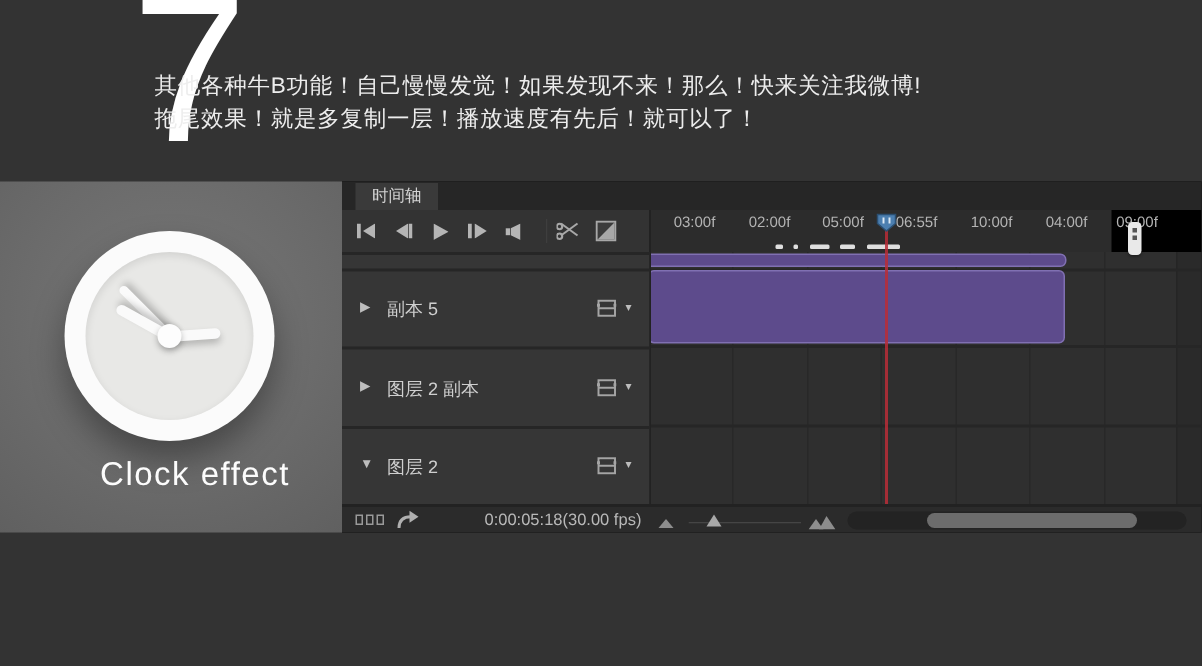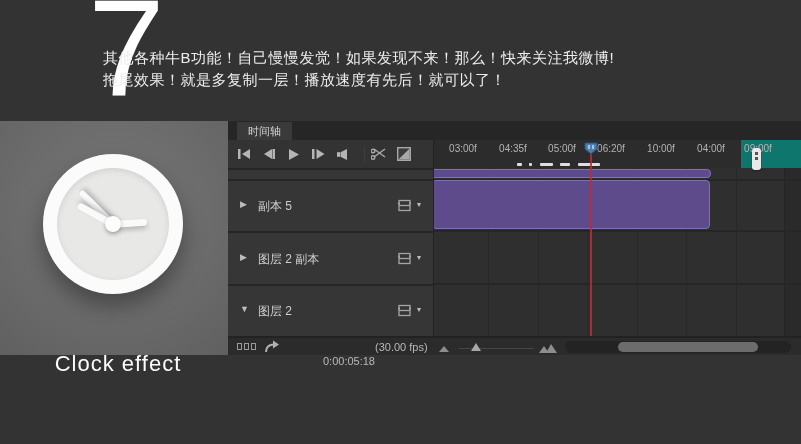--- a/index.html
+++ b/index.html
@@ -17,27 +17,27 @@
                 background:#fbfbfb; box-shadow:0 12px 22px rgba(0,0,0,.35); }
   .clock-face { position:absolute; left:14px; top:14px; width:112px; height:112px; border-radius:50%;
                 background:#e8e8e6; box-shadow:inset 0 2px 6px rgba(0,0,0,.10); }
   .hand { position:absolute; background:#fafafa; border-radius:4px; transform-origin:4px 50%;
           box-shadow:0 3px 5px rgba(0,0,0,.22); }
   .hand.minute { left:109px; top:100px; width:50px; height:6px; transform:rotate(-135deg); }
   .hand.hour   { left:109px; top:100px; width:44px; height:7px; transform:rotate(-151deg); }
   .hand.second { left:109px; top:100px; width:38px; height:7px; transform:rotate(-4deg); }
   .clock-hub { position:absolute; left:105px; top:95px; width:16px; height:16px; border-radius:50%;
                background:#fdfdfd; box-shadow:0 2px 4px rgba(0,0,0,.28); }
-  .photo-title { position:absolute; left:4px; top:182px; width:100%; text-align:center; color:#fcfcfc;
-                 font-size:22px; font-weight:300; letter-spacing:1px;margin-top:48px; }
+  .photo-title { position:absolute; left:16px; top:182px; width:100%; text-align:center; color:#fcfcfc;
+                 font-size:22px; font-weight:300; letter-spacing:1px; }
   .photo-sub { position:absolute; left:0; top:208px; width:100%; text-align:center;
                color:rgba(255,255,255,.42); font-size:11px; }
 
   
-  .panel { position:absolute; left:228px; top:121px; width:573px; height:234px; background:#0f766e; font-size:11px; }
+  .panel { position:absolute; left:228px; top:121px; width:573px; height:234px; background:#000000; font-size:11px; }
   .panel-header { position:absolute; left:0; top:0; width:573px; height:19px; background:#262626; }
   .panel-tab { position:absolute; left:9px; top:1px; height:18px; padding:0 11px; background:#3a3a3a;
                color:#d2d2d2; font-size:11px; line-height:18px; }
 
   .toolbar { position:absolute; left:0; top:19px; width:205px; height:28px; background:#333333; }
   .tb-btn { position:absolute; top:5px; width:20px; height:18px; display:flex; align-items:center; justify-content:center; }
   .tb-sep { position:absolute; left:136px; top:6px; width:1px; height:16px; background:#262626; border-right:1px solid #3e3e3e; }
 
   .ruler { position:absolute; left:205px; top:19px; width:308px; height:28px; background:#2c2c2c;
            border-left:1px solid #222; }
@@ -79,21 +79,21 @@
   .playhead-marker { position:absolute; left:356px; top:21px; z-index:6; }
   .workarea-grip { position:absolute; left:524px; top:27px; width:9px; height:22px; background:#e9e9e9;
                    border-radius:3px; z-index:6; box-shadow:0 1px 2px rgba(0,0,0,.4); }
   .workarea-grip i { display:block; width:3px; height:3px; background:#555; margin:4px auto 2px; }
   .workarea-grip i + i { margin-top:2px; }
 
   .status-bar { position:absolute; left:0; top:215px; width:573px; height:19px; background:#2b2b2b; border-top:2px solid #222; }
   .sb-squares { position:absolute; left:9px; top:5px; display:flex; gap:2px; }
   .sb-squares i { width:5px; height:7px; border:1px solid #9a9a9a; display:block; }
   .sb-arrow { position:absolute; left:36px; top:2px; }
-  .sb-timecode { position:absolute; left:73px; top:17px; color:#b8b8b8; font-size:11px;padding-left:22px; }
+  .sb-timecode { position:absolute; left:73px; top:3px; color:#b8b8b8; font-size:11px;padding-left:22px; }
   .sb-fps { position:absolute; left:147px; top:3px; color:#b8b8b8; font-size:11px;text-align:center; }
   .zoom-out-tri { position:absolute; left:211px; top:8px; width:0; height:0; border-left:5px solid transparent; border-right:5px solid transparent; border-bottom:6px solid #8d8d8d; }
   .zoom-track { position:absolute; left:231px; top:10px; width:75px; height:1px; background:#191919; border-bottom:1px solid #454545; }
   .zoom-thumb { position:absolute; left:243px; top:5px; width:0; height:0; border-left:5px solid transparent; border-right:5px solid transparent; border-bottom:8px solid #a8a8a8; }
   .zoom-in-mtn { position:absolute; left:311px; top:6px; }
   .hscroll-track { position:absolute; left:337px; top:3px; width:226px; height:12px; background:#232323; border-radius:6px; }
   .hscroll-thumb { position:absolute; left:53px; top:1px; width:140px; height:10px; background:#6c6c6c; border-radius:5px; }
 
   svg { display:block; }
 </style>
@@ -167,23 +167,23 @@
     <div class="tb-btn" style="left:166px">
       <svg width="14" height="14" viewBox="0 0 14 14">
         <rect x="0.7" y="0.7" width="12.6" height="12.6" fill="#3c3c3c" stroke="#a8a8a8" stroke-width="1.4"></rect>
         <path d="M12.6,1.4 L12.6,12.6 L1.4,12.6 Z" fill="#a8a8a8"></path>
       </svg>
     </div>
   </div>
 
   <div class="ruler">
     <span class="ruler-label" style="left:7px">03:00f</span>
-    <span class="ruler-label" style="left:57px">04:35f</span>
+    <span class="ruler-label" style="left:57px">02:00f</span>
     <span class="ruler-label" style="left:106px">05:00f</span>
-    <span class="ruler-label" style="left:155px">06:20f</span>
+    <span class="ruler-label" style="left:155px">06:55f</span>
     <span class="ruler-label" style="left:205px">10:00f</span>
     <span class="ruler-label" style="left:255px">04:00f</span>
     <span class="ruler-label" style="left:302px">09:00f</span>
 
     <div class="text-remnant" style="left:83px;  top:23px; width:5px"></div>
     <div class="text-remnant" style="left:95px;  top:23px; width:3px"></div>
     <div class="text-remnant" style="left:106px; top:23px; width:13px"></div>
     <div class="text-remnant" style="left:126px; top:23px; width:10px"></div>
     <div class="text-remnant" style="left:144px; top:23px; width:22px"></div>
   </div>

